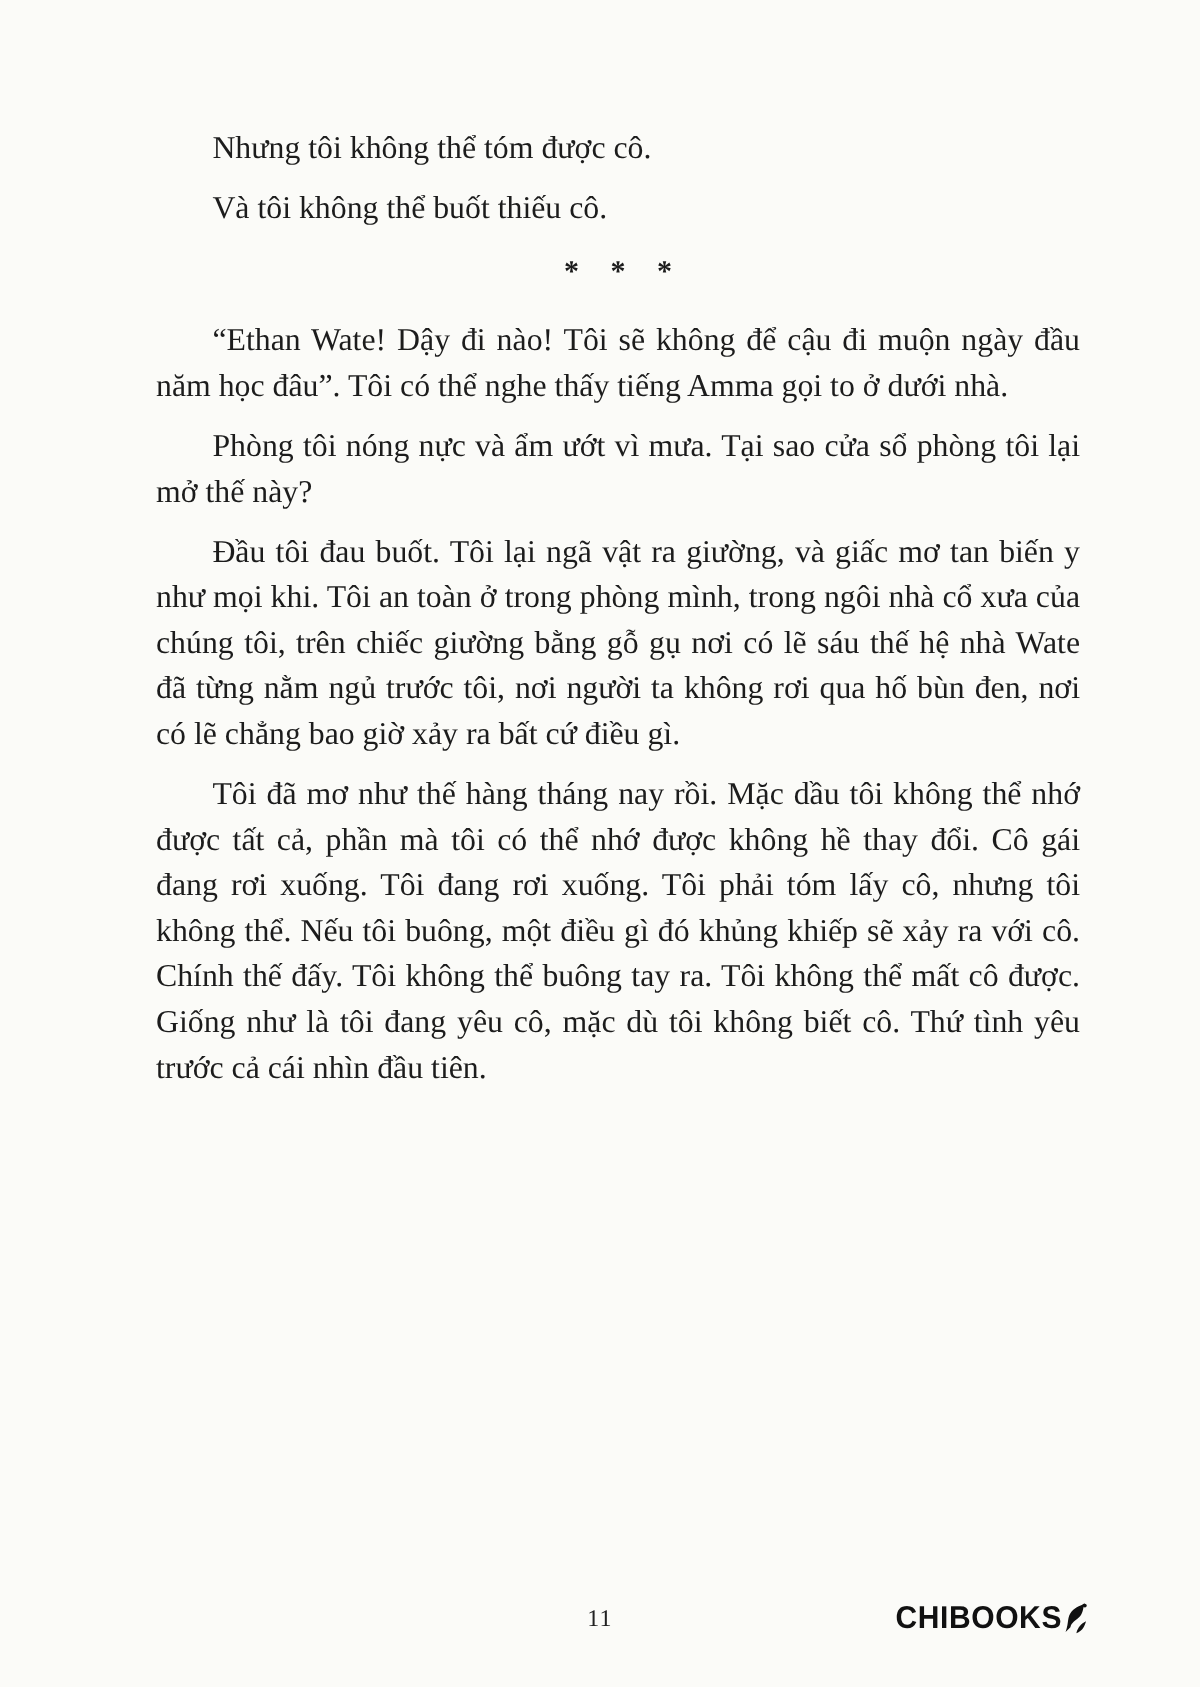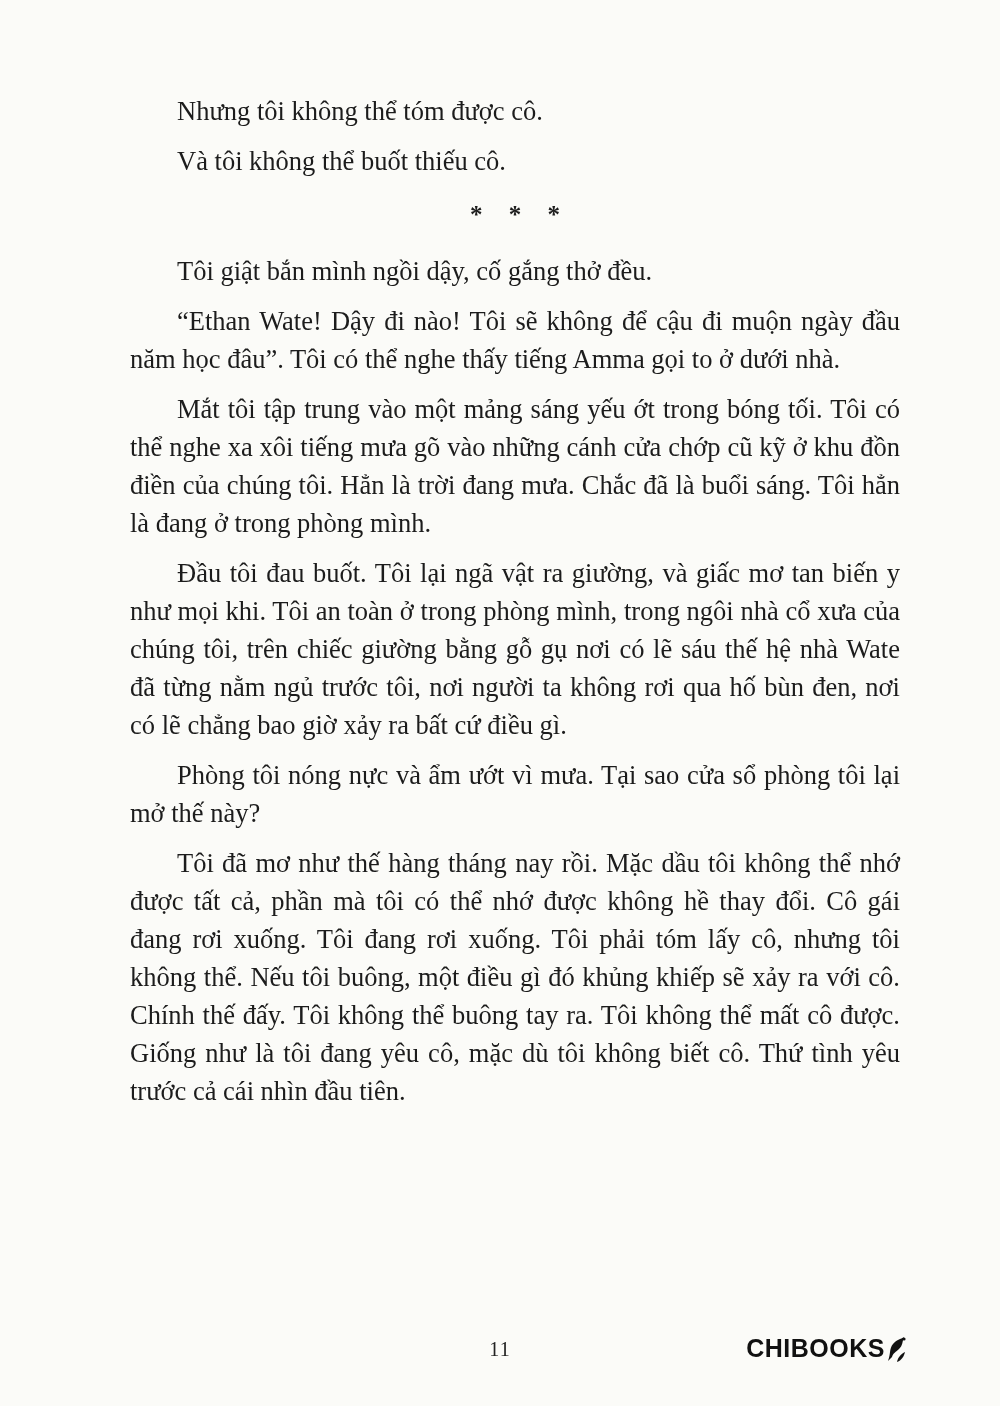--- a/index.html
+++ b/index.html
@@ -13,21 +13,21 @@
     height: 1406px;
     margin: 0 auto;
     background: #fbfbf8;
     color: #1c1c1c;
     font-family: "Liberation Serif", "DejaVu Serif", serif;
     overflow: hidden;
     box-sizing: border-box;
   }
   .page-body {
     position: absolute;
-    top: 92px;
+    top: 104px;
     left: 130px;
     right: 100px;
     font-size: 26.5px;
     line-height: 38px;
   }
   .para {
     margin: 0 0 12px 0;
     text-indent: 47px;
     text-align: justify;
     text-justify: inter-word;
@@ -58,21 +58,21 @@
     top: 4px;
     font-size: 20px;
     color: #222;
     letter-spacing: 1px;
   }
   .publisher {
     position: absolute;
     right: 92px;
     top: 0;
     display: inline-flex;
-    align-items: center;
+    align-items: flex-start;
     gap: 1px;
   }
   .publisher-name {
     font-family: "Liberation Sans", sans-serif;
     font-weight: 800;
     font-size: 25px;
     letter-spacing: 0.5px;
     color: #111;
     transform: scaleY(1.05);
   }
@@ -85,25 +85,23 @@
 </style>
 </head>
 <body>
 
 <div class="page">
 
   <div class="page-body">
       <p class="para"><span>Nhưng tôi không thể tóm được cô.</span></p>
       <p class="para"><span>Và tôi không thể buốt thiếu cô.</span></p>
       <div class="separator">* * *</div>
-      <p class="para"><span>Tôi giật bắn mình ngồi dậy, cố gắng thở đều.</span></p>
       <p class="para"><span>“Ethan Wate! Dậy đi nào! Tôi sẽ không để cậu đi muộn ngày đầu năm học đâu”. Tôi có thể nghe thấy tiếng Amma gọi to ở dưới nhà.</span></p>
-      <p class="para"><span>Mắt tôi tập trung vào một mảng sáng yếu ớt trong bóng tối. Tôi có thể nghe xa xôi tiếng mưa gõ vào những cánh cửa chớp cũ kỹ ở khu đồn điền của chúng tôi. Hẳn là trời đang mưa. Chắc đã là buổi sáng. Tôi hẳn là đang ở trong phòng mình.</span></p>
+      <p class="para"><span>Phòng tôi nóng nực và ẩm ướt vì mưa. Tại sao cửa sổ phòng tôi lại mở thế này?</span></p>
       <p class="para"><span>Đầu tôi đau buốt. Tôi lại ngã vật ra giường, và giấc mơ tan biến y như mọi khi. Tôi an toàn ở trong phòng mình, trong ngôi nhà cổ xưa của chúng tôi, trên chiếc giường bằng gỗ gụ nơi có lẽ sáu thế hệ nhà Wate đã từng nằm ngủ trước tôi, nơi người ta không rơi qua hố bùn đen, nơi có lẽ chẳng bao giờ xảy ra bất cứ điều gì.</span></p>
-      <p class="para"><span>Phòng tôi nóng nực và ẩm ướt vì mưa. Tại sao cửa sổ phòng tôi lại mở thế này?</span></p>
       <p class="para"><span>Tôi đã mơ như thế hàng tháng nay rồi. Mặc dầu tôi không thể nhớ được tất cả, phần mà tôi có thể nhớ được không hề thay đổi. Cô gái đang rơi xuống. Tôi đang rơi xuống. Tôi phải tóm lấy cô, nhưng tôi không thể. Nếu tôi buông, một điều gì đó khủng khiếp sẽ xảy ra với cô. Chính thế đấy. Tôi không thể buông tay ra. Tôi không thể mất cô được. Giống như là tôi đang yêu cô, mặc dù tôi không biết cô. Thứ tình yêu </span><span class="italic">trước</span><span> cả cái nhìn đầu tiên.</span></p>
     </div>
 
   <div class="footer">
     <span class="page-number">11</span>
     <span class="publisher">
       <span class="publisher-name">CHIBOOKS</span>
       <svg class="logo-glyph" viewBox="0 0 24 28" xmlns="http://www.w3.org/2000/svg" aria-hidden="true">
         <path d="M4 26 C7 18 5 14 9 9 C12 5 17 4 20 2 C18 7 19 10 15 14 C12 17 9 18 8 22 Z" fill="#111"></path>
         <path d="M13 27 C14 22 17 19 21 17 C20 21 18 25 13 27 Z" fill="#111"></path>

